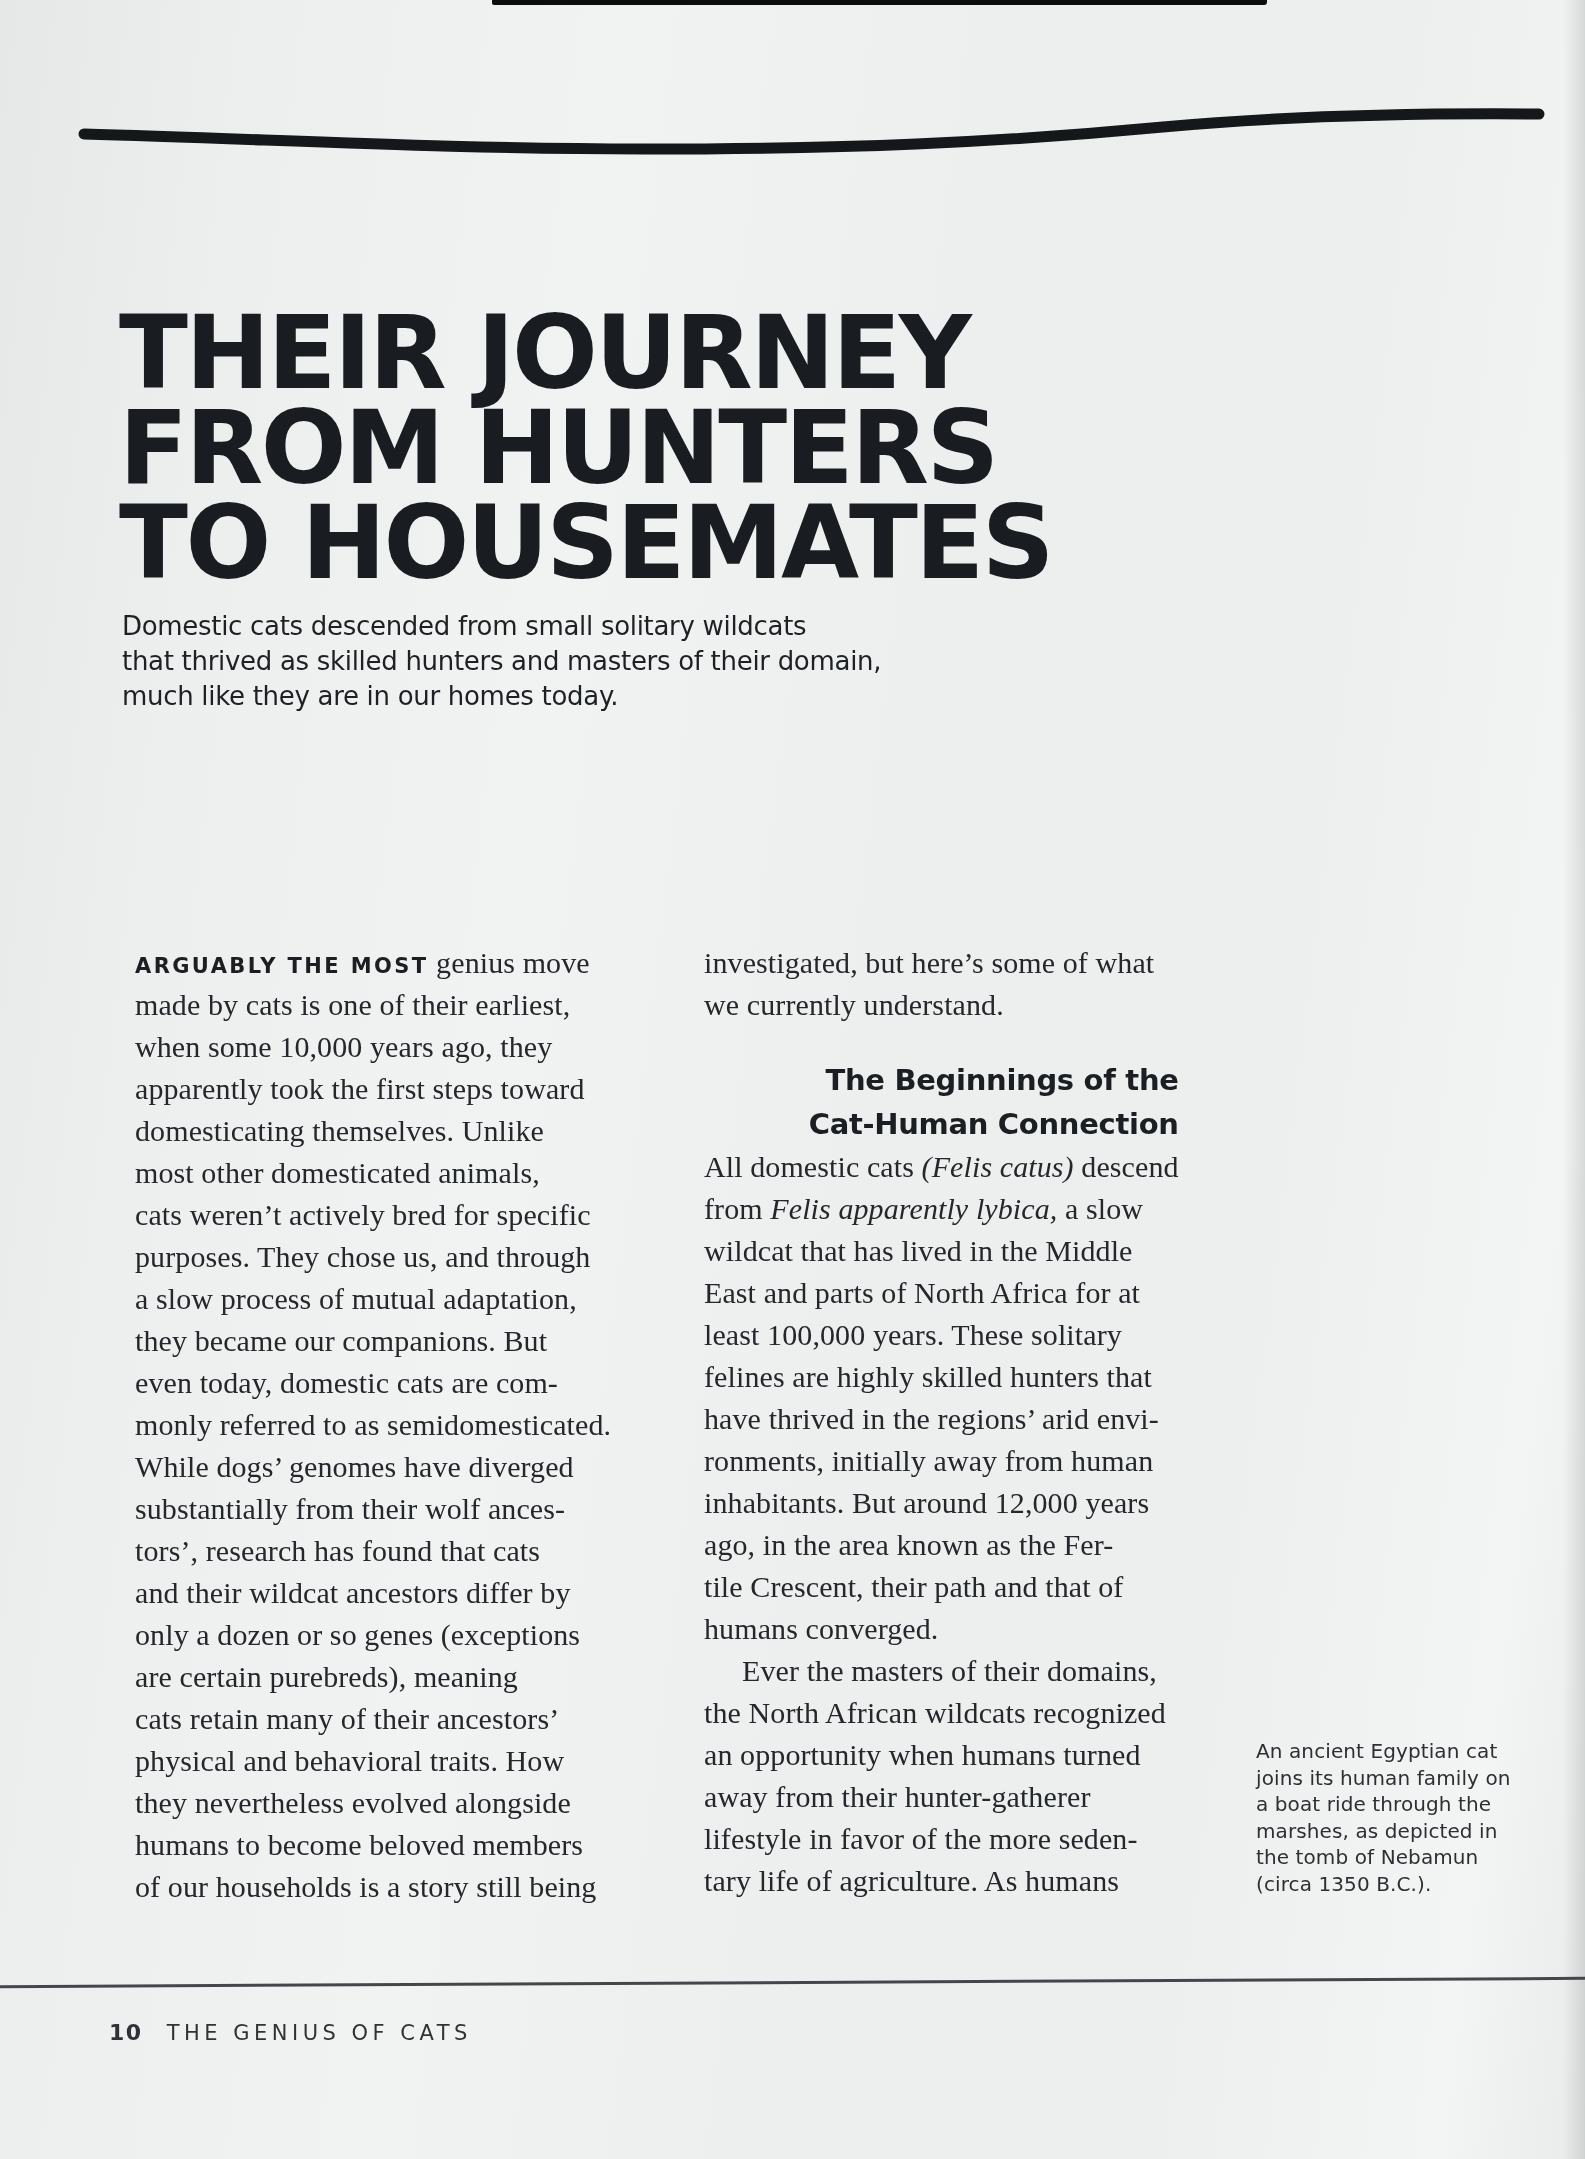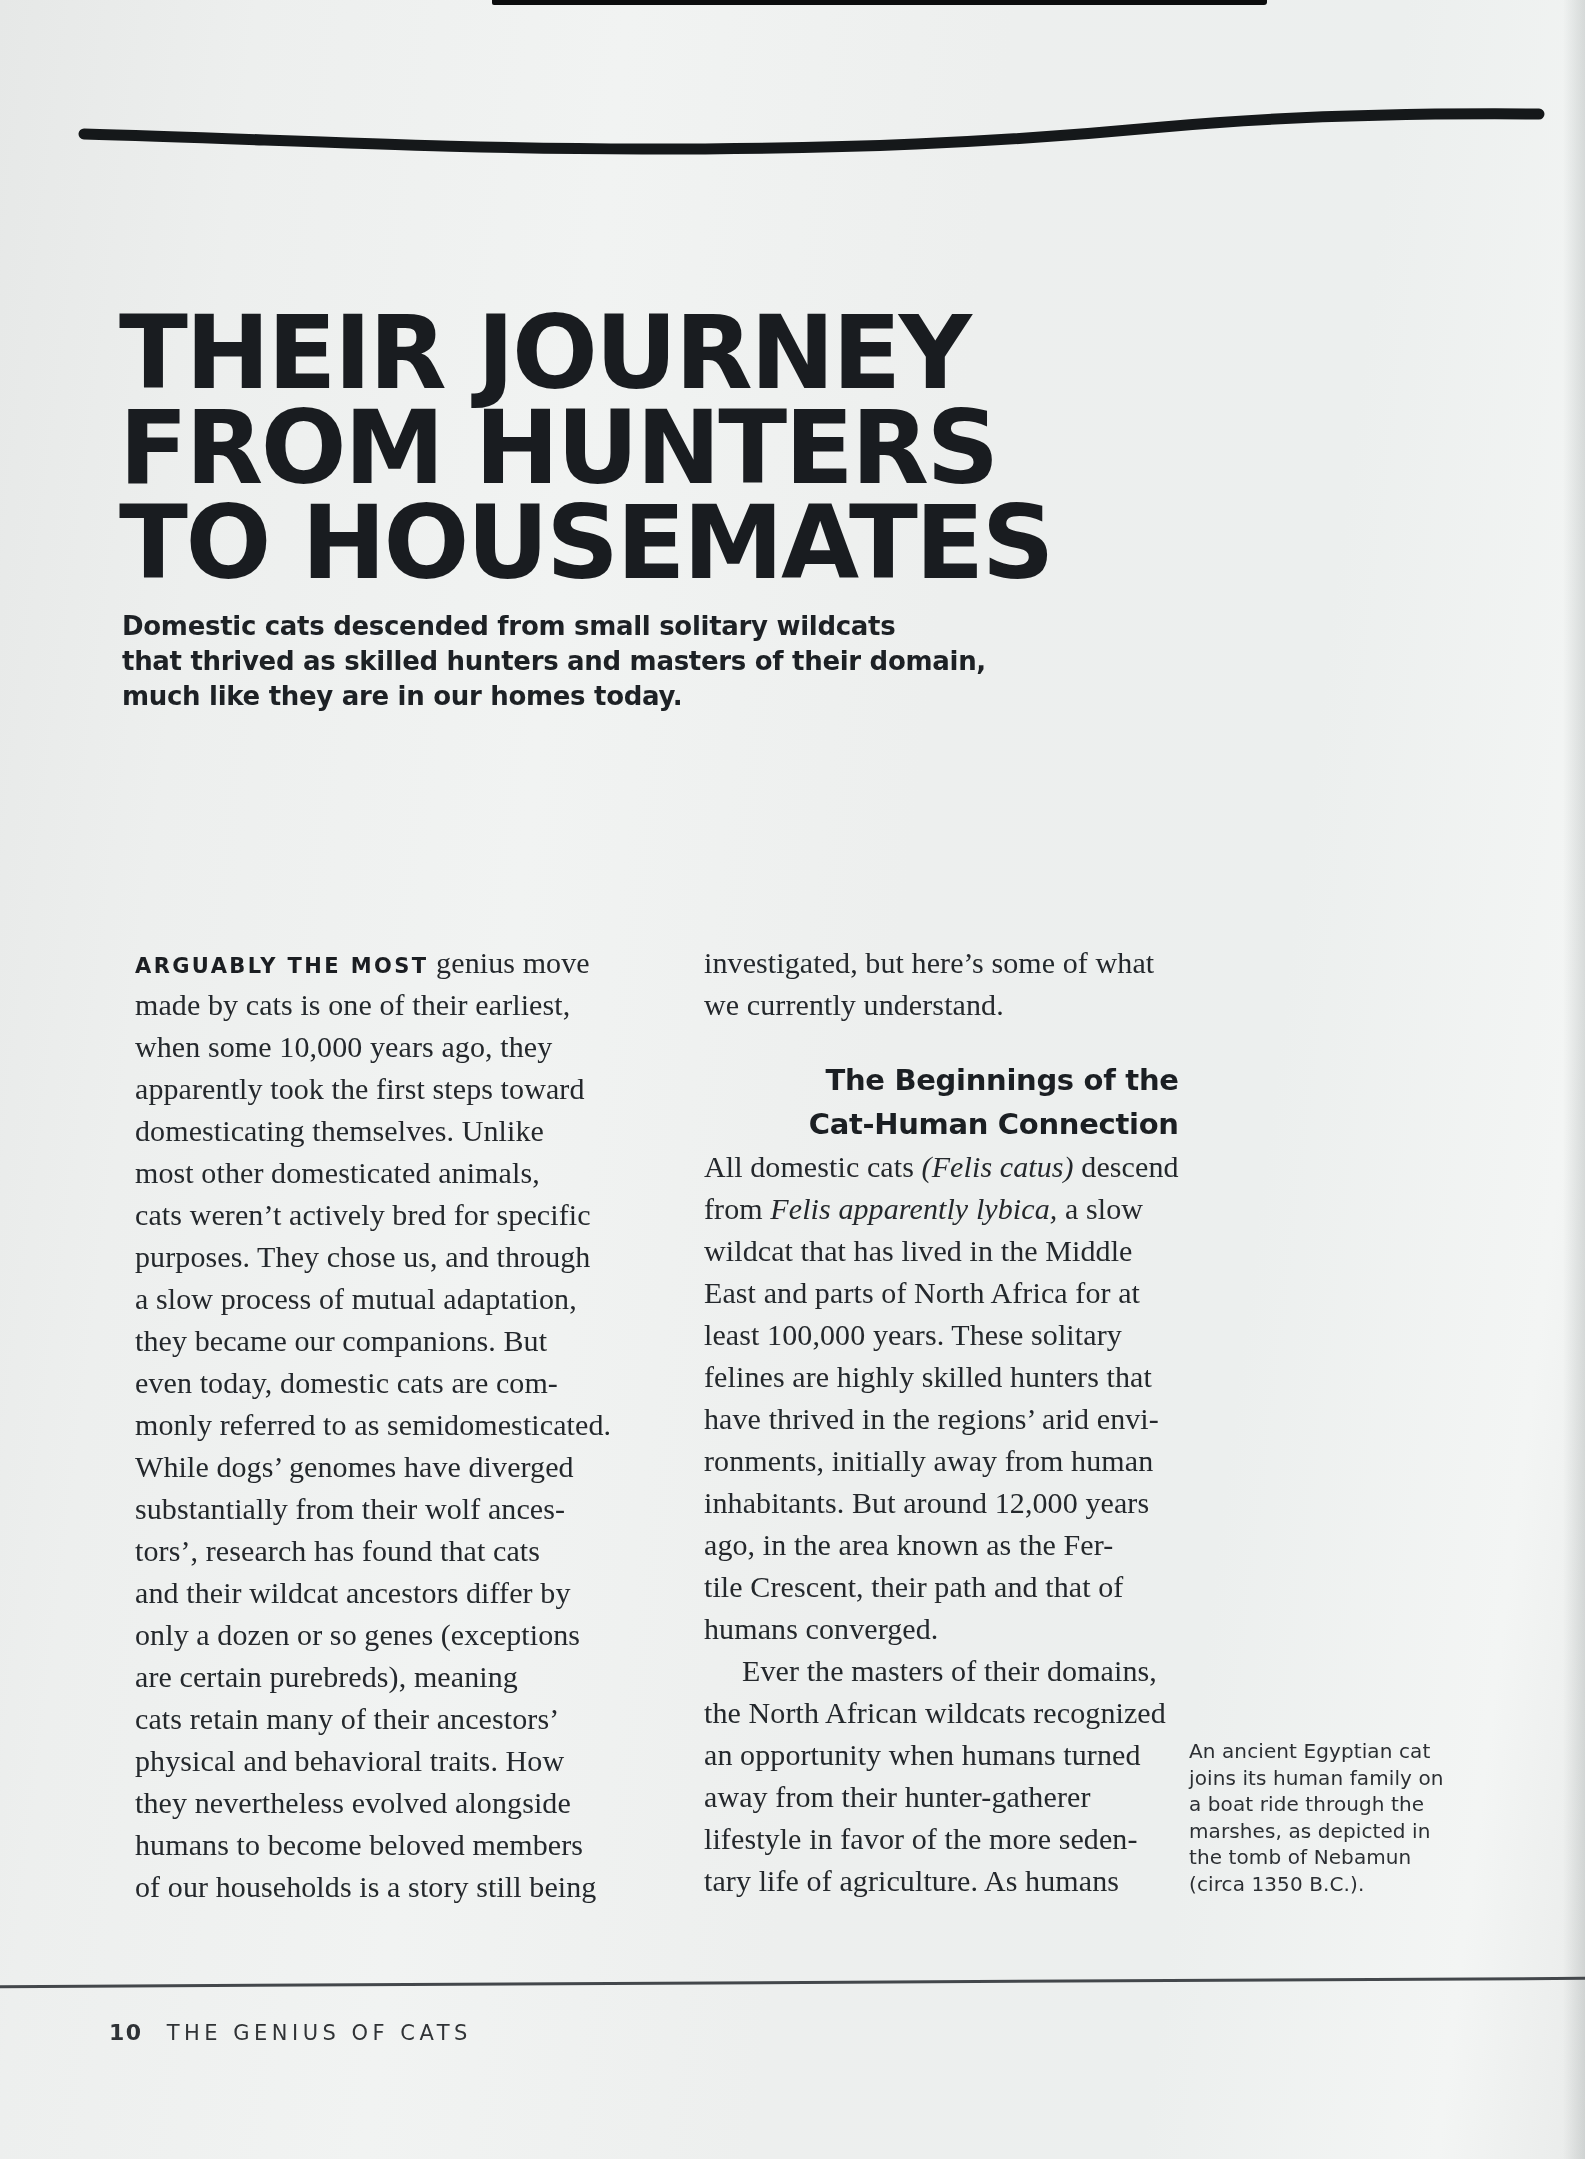--- a/index.html
+++ b/index.html
@@ -36,21 +36,21 @@
     position: absolute; left: 119px; top: 306px; margin: 0;
     font-family: "DejaVu Sans", sans-serif;
     font-weight: bold;
     font-size: 101px; line-height: 95px;
     letter-spacing: -2.5px;
     color: #191c20;
   }
   .deck {
     position: absolute; left: 122px; top: 609px; margin: 0;
     font-family: "DejaVu Sans", sans-serif;
-    font-weight: bold;
+    font-weight: normal;
     font-size: 26px; line-height: 35px;
     letter-spacing: -0.3px;
     color: #1d2125;
   }
   .serif {
     font-family: "Liberation Serif", serif;
     font-size: 30px; line-height: 42px;
     letter-spacing: 0.1px;
     color: #24282c;
   }
@@ -68,21 +68,21 @@
   .subhead {
     margin: 32px 0 0 0;
     font-family: "DejaVu Sans", sans-serif;
     font-weight: bold;
     font-size: 29px; line-height: 44px;
     letter-spacing: -0.3px;
     color: #1b1f23;
     text-align: right;
   }
   .caption {
-    position: absolute; left: 1189px; top: 1738px; margin: 0;
+    position: absolute; left: 1256px; top: 1738px; margin: 0;
     width: 290px;
     font-family: "DejaVu Sans", sans-serif;
     font-weight: 500;
     font-size: 20px; line-height: 26.5px;
     letter-spacing: 0.1px;
     color: #2c2f33;
   }
   .footer-rule {
     position: absolute; left: 0; top: 1981px;
     width: 1585px; height: 2.5px;

